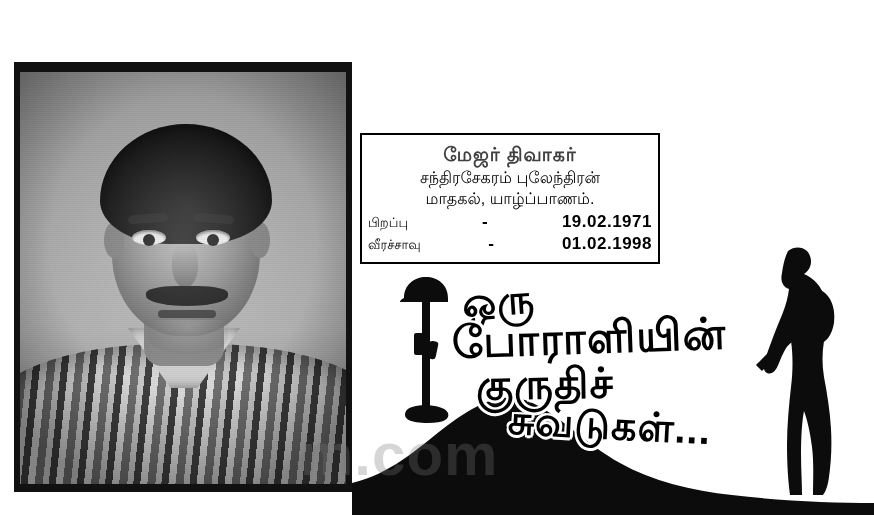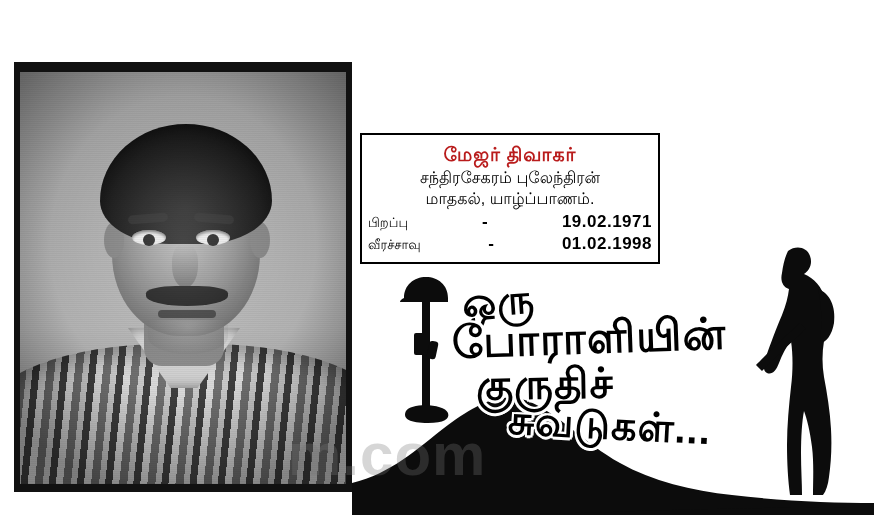--- a/index.html
+++ b/index.html
@@ -14,21 +14,21 @@
     position: relative;
     width: 874px;
     height: 515px;
     background: #ffffff;
     overflow: hidden;
   }
 
   
   #watermark {
     position: absolute;
-    left: 288px;
+    left: 300px;
     top: 420px;
     font-size: 60px;
     font-weight: bold;
     color: rgba(120,120,120,0.30);
     letter-spacing: 1px;
     white-space: nowrap;
     z-index: 6;
     pointer-events: none;
     font-family: "Liberation Sans", sans-serif;
   }
@@ -213,24 +213,23 @@
     border: 2px solid #000;
     background: #ffffff;
     padding: 8px 6px 8px 6px;
     box-sizing: border-box;
     text-align: center;
     z-index: 5;
   }
   #info-name {
     font-size: 19px;
     font-weight: bold;
-    color: #b91c1c;
+    color: #404040;
     line-height: 1.25;
     letter-spacing: 1px;
-    font-family: Liberation Serif, serif;
   }
   .info-line {
     font-size: 16px;
     color: #000;
     line-height: 1.35;
   }
   .info-row {
     display: flex;
     justify-content: space-between;
     align-items: baseline;

